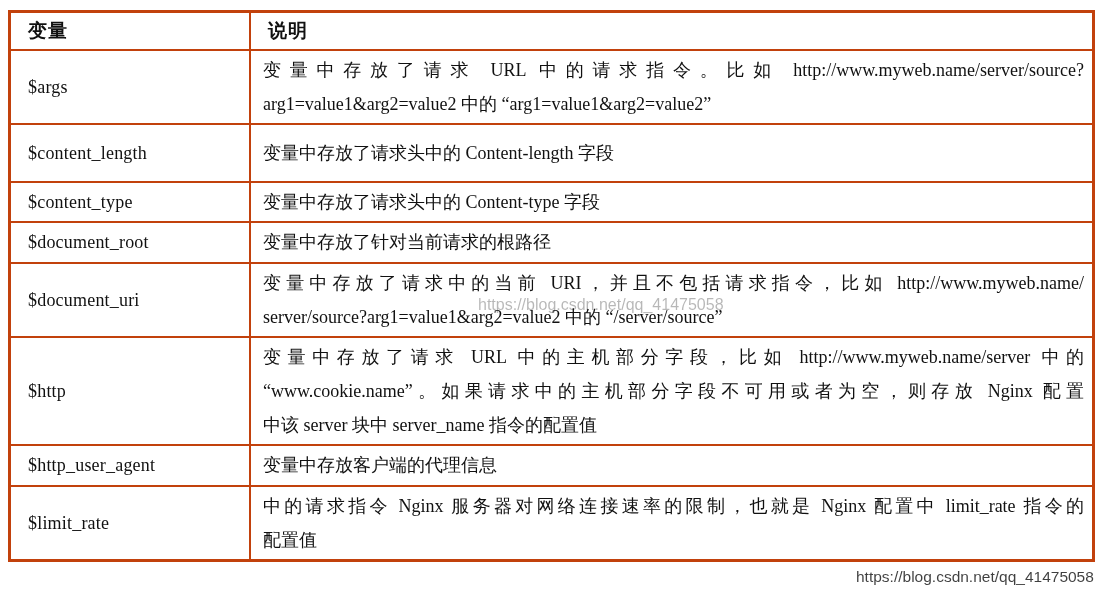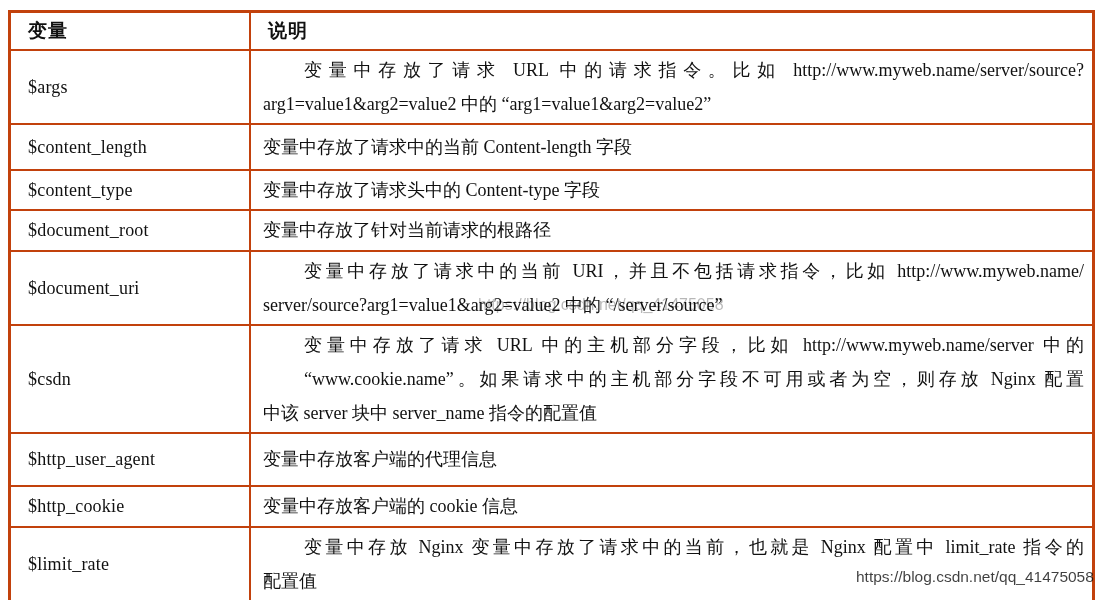--- a/index.html
+++ b/index.html
@@ -51,30 +51,29 @@
   }
   td.var-cell {
     padding-left: 17px;
     letter-spacing: 0.2px;
   }
   td.desc-cell .line { white-space: nowrap; }
   td.desc-cell .line.just {
     white-space: normal;
     text-align: justify;
     text-align-last: justify;
-    margin-left: 41px;
   }
   
   tbody tr:nth-child(1)  { height: 64px; }
-  tbody tr:nth-child(2)  { height: 46px; }
+  tbody tr:nth-child(2)  { height: 58px; }
   tbody tr:nth-child(3)  { height: 26px; }
   tbody tr:nth-child(4)  { height: 41px; }
   tbody tr:nth-child(5)  { height: 74px; }
   tbody tr:nth-child(6)  { height: 103px; }
-  tbody tr:nth-child(7)  { height: 53px; }
+  tbody tr:nth-child(7)  { height: 41px; }
   tbody tr:nth-child(8)  { height: 41px; }
   tbody tr:nth-child(9)  { height: 73px; }
 
   .wm {
     position: absolute;
     font-family: "Liberation Sans", "DejaVu Sans", sans-serif;
     color: #000000;
     pointer-events: none;
     white-space: nowrap;
   }
@@ -107,21 +106,21 @@
         <tr>
           <td class="var-cell">$args</td>
           <td class="desc-cell">
             <div class="line just">变量中存放了请求 URL 中的请求指令。比如 http://www.myweb.name/server/source?</div>
             <div class="line">arg1=value1&amp;arg2=value2 中的 “arg1=value1&amp;arg2=value2”</div>
           </td>
         </tr>
         <tr>
           <td class="var-cell">$content_length</td>
           <td class="desc-cell">
-            <div class="line">变量中存放了请求中的当前 Content-length 字段</div>
+            <div class="line">变量中存放了请求头中的 Content-length 字段</div>
           </td>
         </tr>
         <tr>
           <td class="var-cell">$content_type</td>
           <td class="desc-cell">
             <div class="line">变量中存放了请求头中的 Content-type 字段</div>
           </td>
         </tr>
         <tr>
           <td class="var-cell">$document_root</td>
@@ -130,43 +129,37 @@
           </td>
         </tr>
         <tr>
           <td class="var-cell">$document_uri</td>
           <td class="desc-cell">
             <div class="line just">变量中存放了请求中的当前 URI，并且不包括请求指令，比如 http://www.myweb.name/</div>
             <div class="line">server/source?arg1=value1&amp;arg2=value2 中的 “/server/source”</div>
           </td>
         </tr>
         <tr>
-          <td class="var-cell">$csdn</td>
+          <td class="var-cell">$http</td>
           <td class="desc-cell">
             <div class="line just">变量中存放了请求 URL 中的主机部分字段，比如 http://www.myweb.name/server 中的</div>
             <div class="line just">“www.cookie.name”。如果请求中的主机部分字段不可用或者为空，则存放 Nginx 配置</div>
             <div class="line">中该 server 块中 server_name 指令的配置值</div>
           </td>
         </tr>
         <tr>
           <td class="var-cell">$http_user_agent</td>
           <td class="desc-cell">
             <div class="line">变量中存放客户端的代理信息</div>
           </td>
         </tr>
         <tr>
-          <td class="var-cell">$http_cookie</td>
-          <td class="desc-cell">
-            <div class="line">变量中存放客户端的 cookie 信息</div>
-          </td>
-        </tr>
-        <tr>
           <td class="var-cell">$limit_rate</td>
           <td class="desc-cell">
-            <div class="line just">变量中存放 Nginx 变量中存放了请求中的当前，也就是 Nginx 配置中 limit_rate 指令的</div>
+            <div class="line just">中的请求指令 Nginx 服务器对网络连接速率的限制，也就是 Nginx 配置中 limit_rate 指令的</div>
             <div class="line">配置值</div>
           </td>
         </tr>
       </tbody>
   </table>
 
   <div class="wm wm-center">https://blog.csdn.net/qq_41475058</div>
   <div class="wm wm-br">https://blog.csdn.net/qq_41475058</div>
 
 </div>

